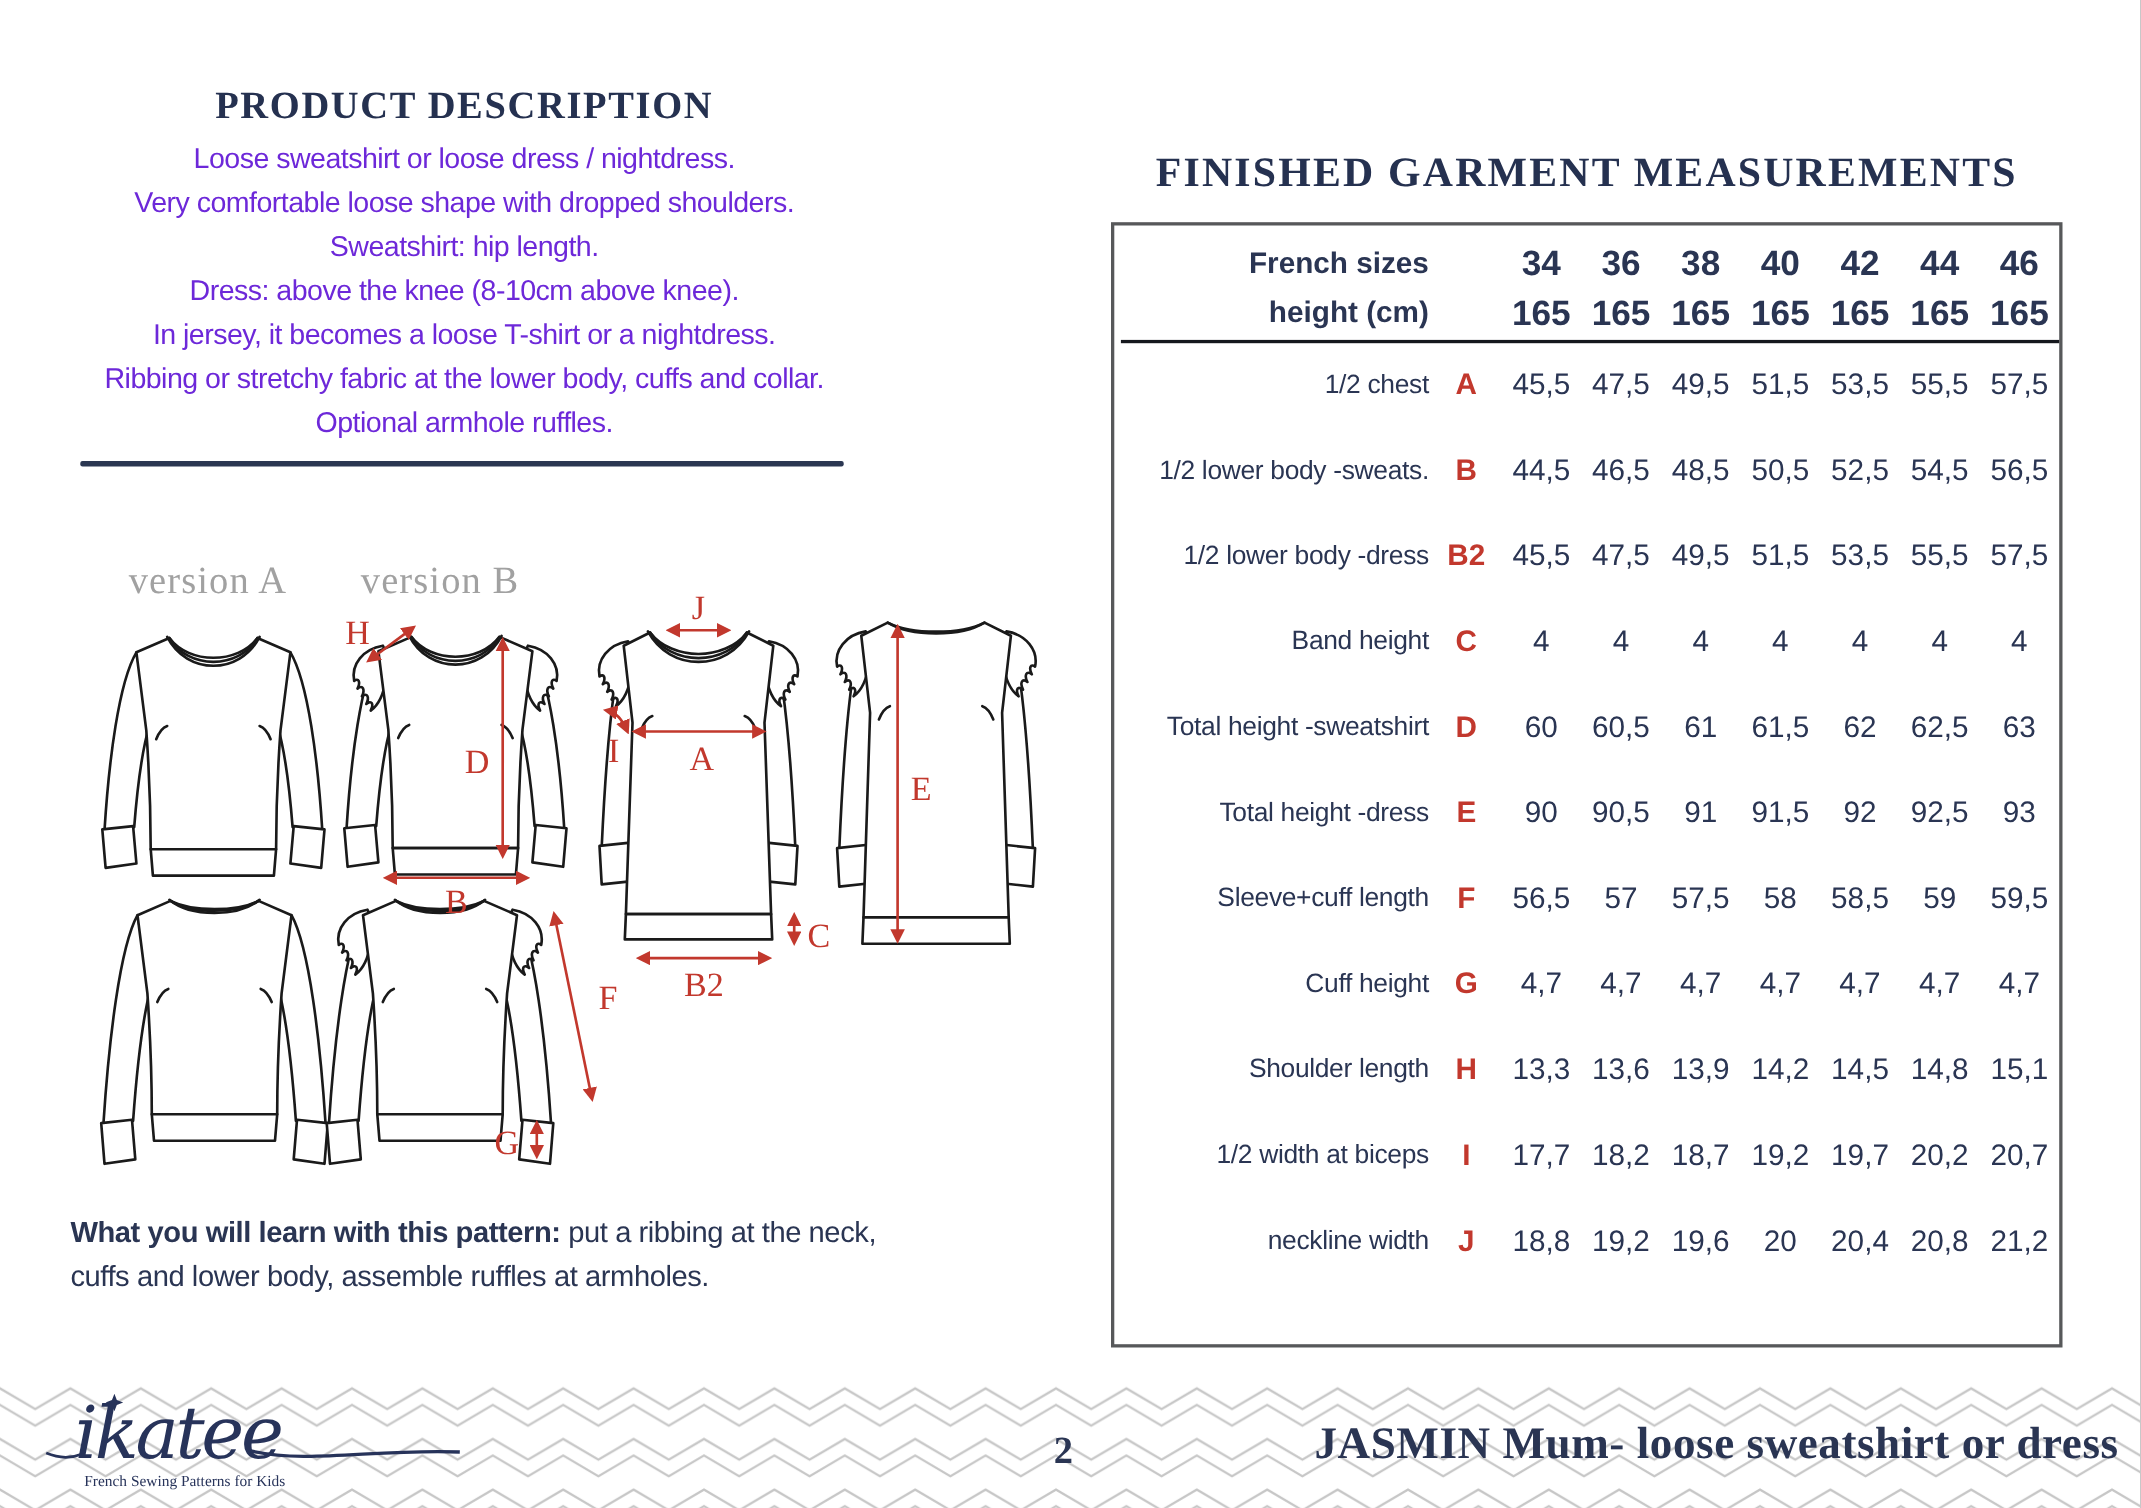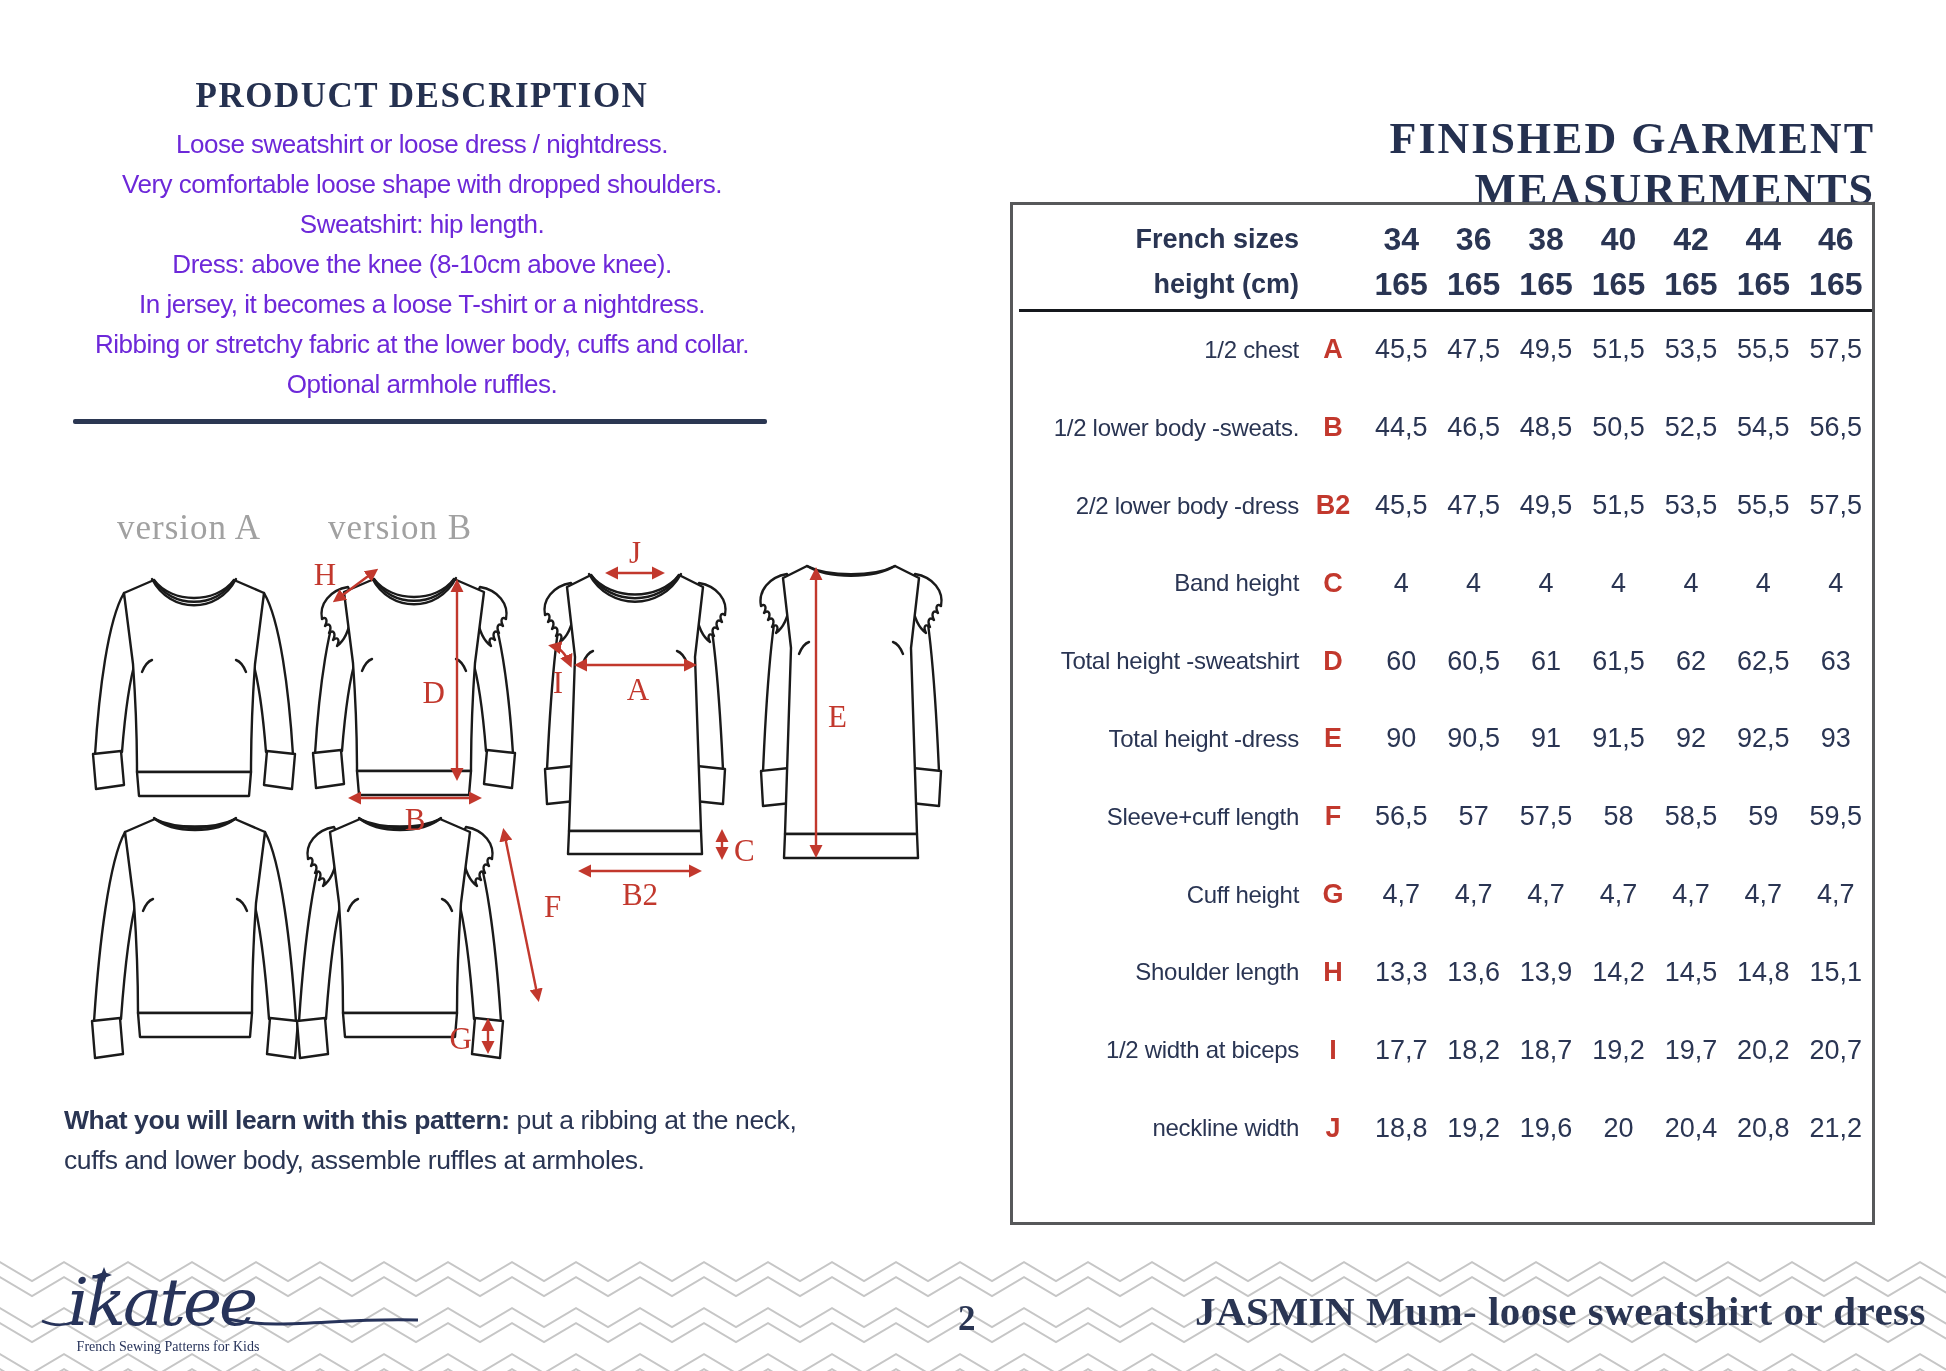--- a/index.html
+++ b/index.html
@@ -24,22 +24,22 @@
   .gar path { stroke:#1a1a1a; stroke-width:2.4px; fill:#ffffff; stroke-linejoin:round; stroke-linecap:round; }
   .gar path.ln { fill:none; }
   .ann { stroke:#c2382d; stroke-width:2.4px; fill:none; }
   .annt { fill:#c2382d; font-family:"Liberation Serif", serif; font-size:31px; }
 
   .learn { position:absolute; left:64px; top:1100px; width:780px; font-size:26.5px;
            letter-spacing:-0.4px; line-height:40px; color:#2a3553; margin:0; }
   .learn b { font-weight:bold; }
 
   
-  .meas-title { position:absolute; left:1010px; top:113px; width:865px; text-align:right;
-                font-family:"Liberation Serif", serif; font-weight:bold; font-size:44px;
+  .meas-title { position:absolute; left:1010px; top:135px; width:865px; text-align:center;
+                font-family:"Liberation Serif", serif; font-weight:bold; font-size:38px;
                 letter-spacing:2px; color:#253150; margin:0; }
   .tbl { position:absolute; left:1010px; top:202px; width:865px; height:1023px;
          border:3px solid #57585a; box-sizing:border-box; background:#fff; }
   .hrow, .trow { display:grid; grid-template-columns:288px 64px repeat(7, 1fr); align-items:center; }
   .thead { padding-top:12px; }
   .hrow { height:45px; }
   .hlabel { text-align:right; font-weight:bold; font-size:27px; padding-right:2px; }
   .hcell { text-align:center; font-weight:bold; font-size:32px; }
   .hrule { height:3px; background:#15181d; margin-left:6px; margin-top:2px; }
   .tbody { position:absolute; left:0; right:0; top:106px; bottom:55px;
@@ -259,21 +259,21 @@
           <div class="tletter">B</div>
           <div class="tval">44,5</div>
           <div class="tval">46,5</div>
           <div class="tval">48,5</div>
           <div class="tval">50,5</div>
           <div class="tval">52,5</div>
           <div class="tval">54,5</div>
           <div class="tval">56,5</div>
         </div>
         <div class="trow">
-          <div class="tlabel">2/2 lower body -dress</div>
+          <div class="tlabel">1/2 lower body -dress</div>
           <div class="tletter">B2</div>
           <div class="tval">45,5</div>
           <div class="tval">47,5</div>
           <div class="tval">49,5</div>
           <div class="tval">51,5</div>
           <div class="tval">53,5</div>
           <div class="tval">55,5</div>
           <div class="tval">57,5</div>
         </div>
         <div class="trow">

